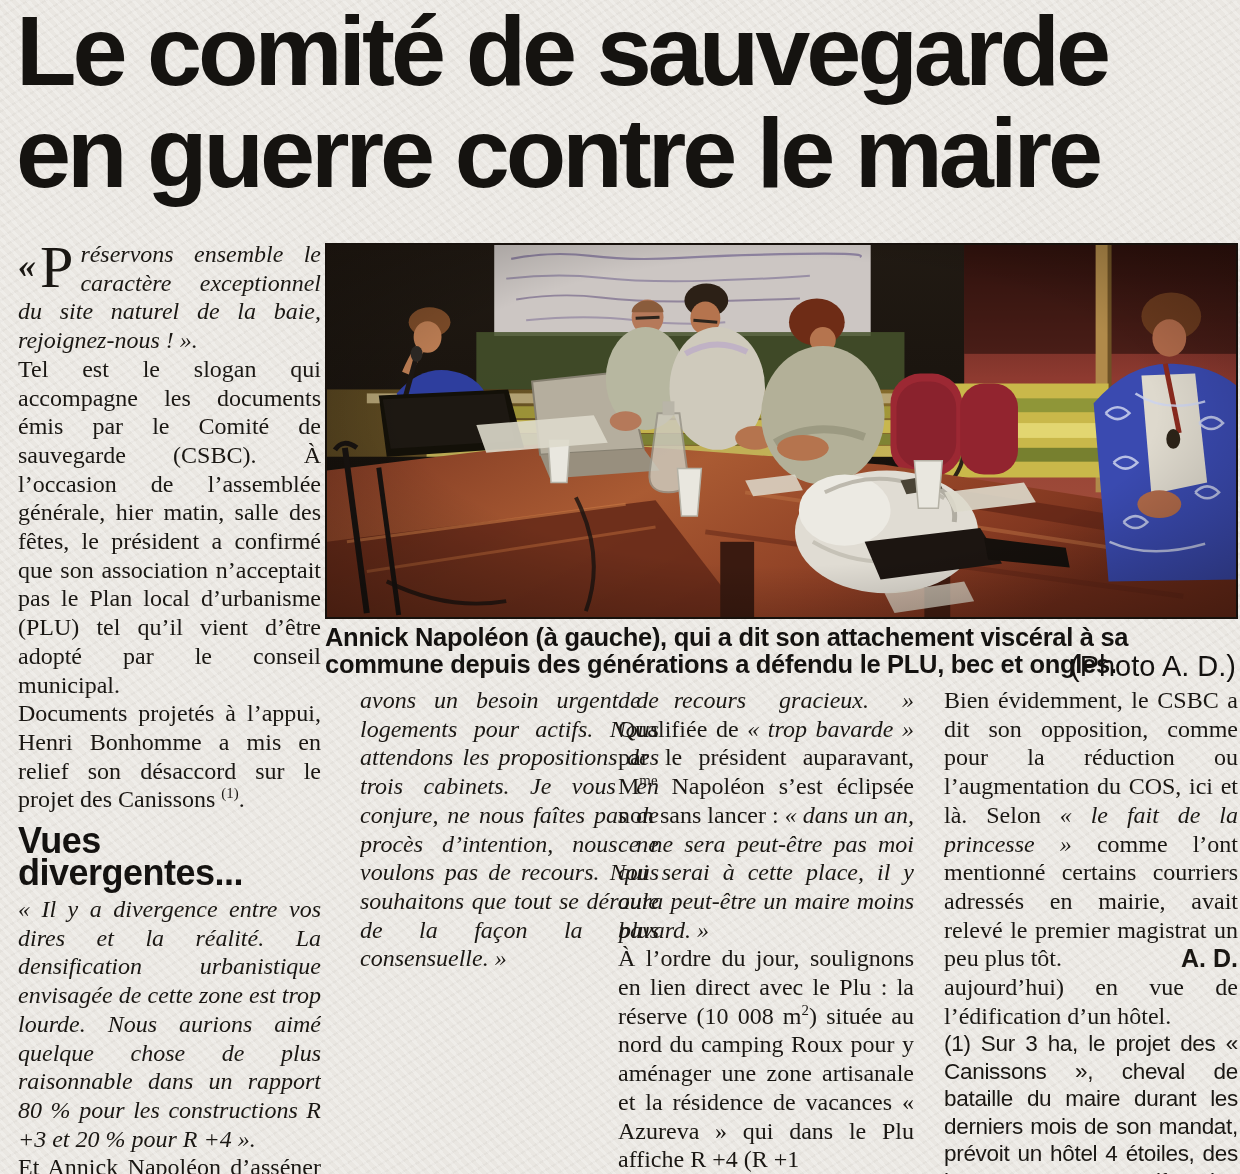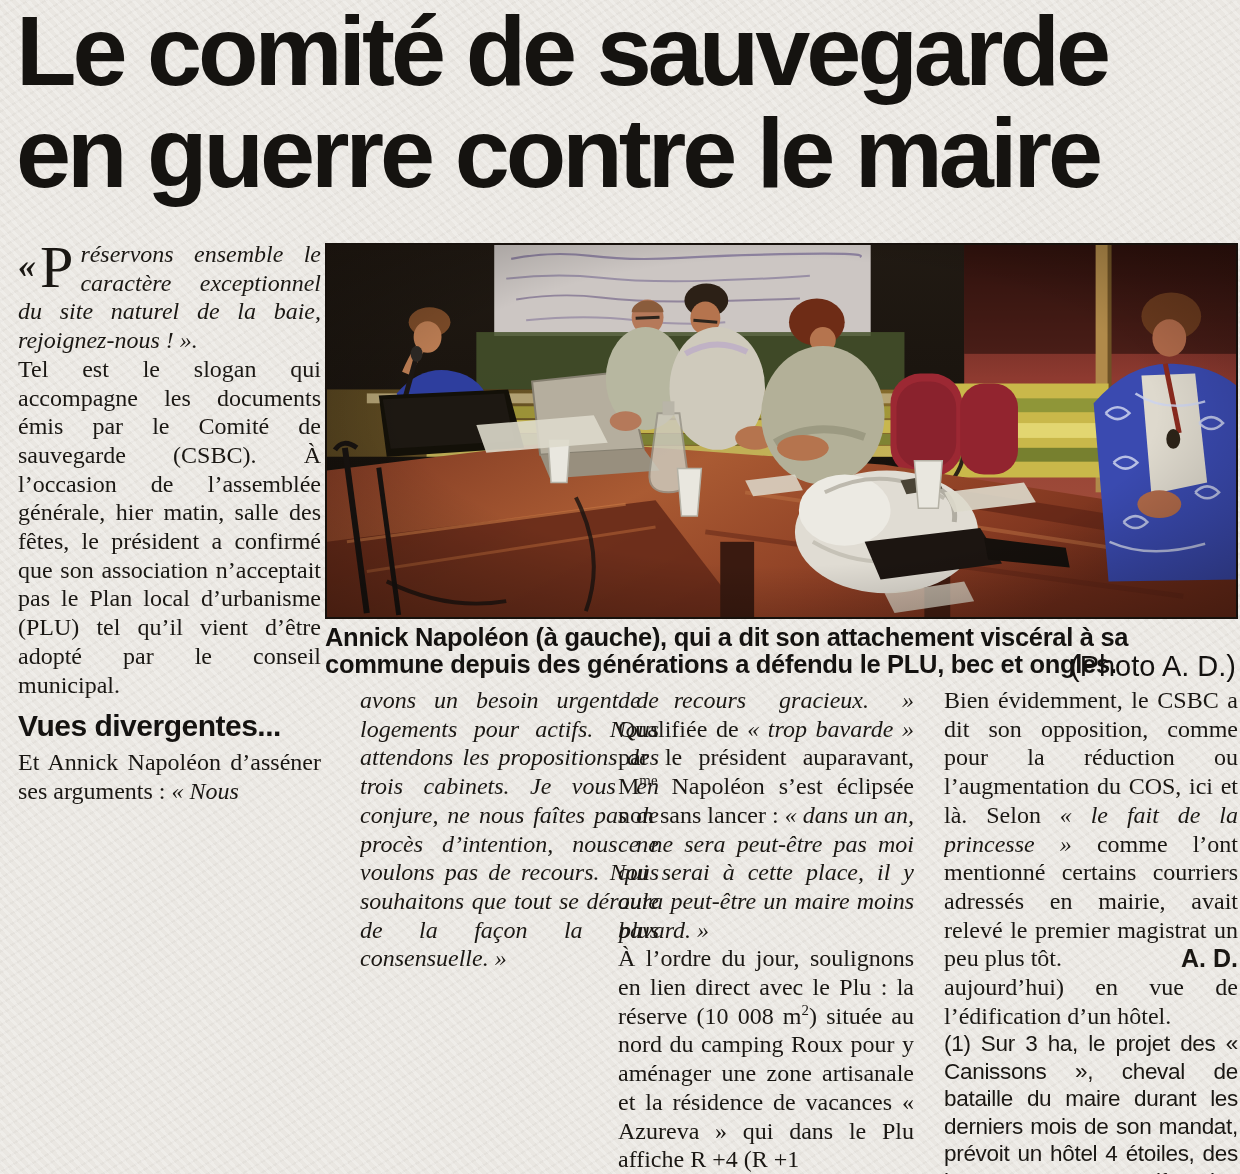--- a/index.html
+++ b/index.html
@@ -22,21 +22,21 @@
   .colL{ position:absolute; left:18px; top:240px; width:303px; height:934px; overflow:hidden; }
   .c2{ position:absolute; left:326px; top:686px; width:299px; height:488px; overflow:hidden;margin-left:34px; }
   .c3{ position:absolute; left:618px; top:686px; width:296px; height:488px; overflow:hidden; }
   .c4{ position:absolute; left:944px; top:686px; width:294px; height:488px; overflow:hidden; }
   .it{ font-style:italic; }
   .sup{ vertical-align:super; font-size:0.62em; line-height:0; }
   .openq{ float:left; font-size:36px; line-height:46px; font-weight:bold; margin:2px 4px 0 0; }
   .dropcap{ float:left; font-size:60px; line-height:48px; padding:3px 7px 0 0; }
   .subhead{
     font-family:"Liberation Sans", sans-serif; font-weight:bold;
-    font-size:30px; line-height:32px; letter-spacing:-0.5px;
+    font-size:36px; line-height:32px; letter-spacing:-0.5px;
     margin:11px 0 6px 0; color:#141210; text-align:left;
   }
   .photo-frame{
     position:absolute; left:325px; top:243px; width:913px; height:376px; margin:0;
     border:2px solid #17110c; box-sizing:border-box; background:#241c14;
   }
   .photo-frame svg{ display:block; width:100%; height:100%; }
   .caption{
     position:absolute; left:325px; top:624px; width:913px; height:58px;
     font-family:"Liberation Sans", sans-serif; font-weight:bold;
@@ -62,21 +62,23 @@
 
 <div class="page">
 
   <h1 class="headline"><span>Le comité de sauvegarde</span><br><span>en guerre contre le maire</span></h1>
 
   <div class="colL bodytext">
     <p class="it">
       <span class="openq">«</span><span class="dropcap" style="font-style:normal">P</span><span>réservons ensemble le caractère exceptionnel du site naturel de la baie, rejoignez-nous ! ».</span>
     </p>
     <p>Tel est le slogan qui accompagne les documents émis par le Comité de sauvegarde (CSBC). À l’occasion de l’assemblée générale, hier matin, salle des fêtes, le président a confirmé que son association n’acceptait pas le Plan local d’urbanisme (PLU) tel qu’il vient d’être adopté par le conseil municipal.</p>
+    <p><span>Documents projetés à l’appui, Henri Bonhomme a mis en relief son désaccord sur le projet des Canissons </span><span class="sup">(1)</span><span>.</span></p>
     <h3 class="subhead">Vues divergentes...</h3>
+    <p class="it">« Il y a divergence entre vos dires et la réalité. La densification urbanistique envisagée de cette zone est trop lourde. Nous aurions aimé quelque chose de plus raisonnable dans un rapport 80 % pour les constructions R +3 et 20  % pour R +4 ».</p>
     <p><span>Et Annick Napoléon d’asséner ses arguments : </span><span class="it">« Nous</span></p>
   </div>
 
   <figure class="photo-frame">
     <svg viewBox="0 0 913 376" preserveAspectRatio="none">
       <defs>
         <linearGradient id="gBg" x1="0" y1="0" x2="0" y2="1">
           <stop offset="0" stop-color="#211a13"></stop>
             <stop offset="0.6" stop-color="#16110c"></stop>
             <stop offset="1" stop-color="#2b2014"></stop>

